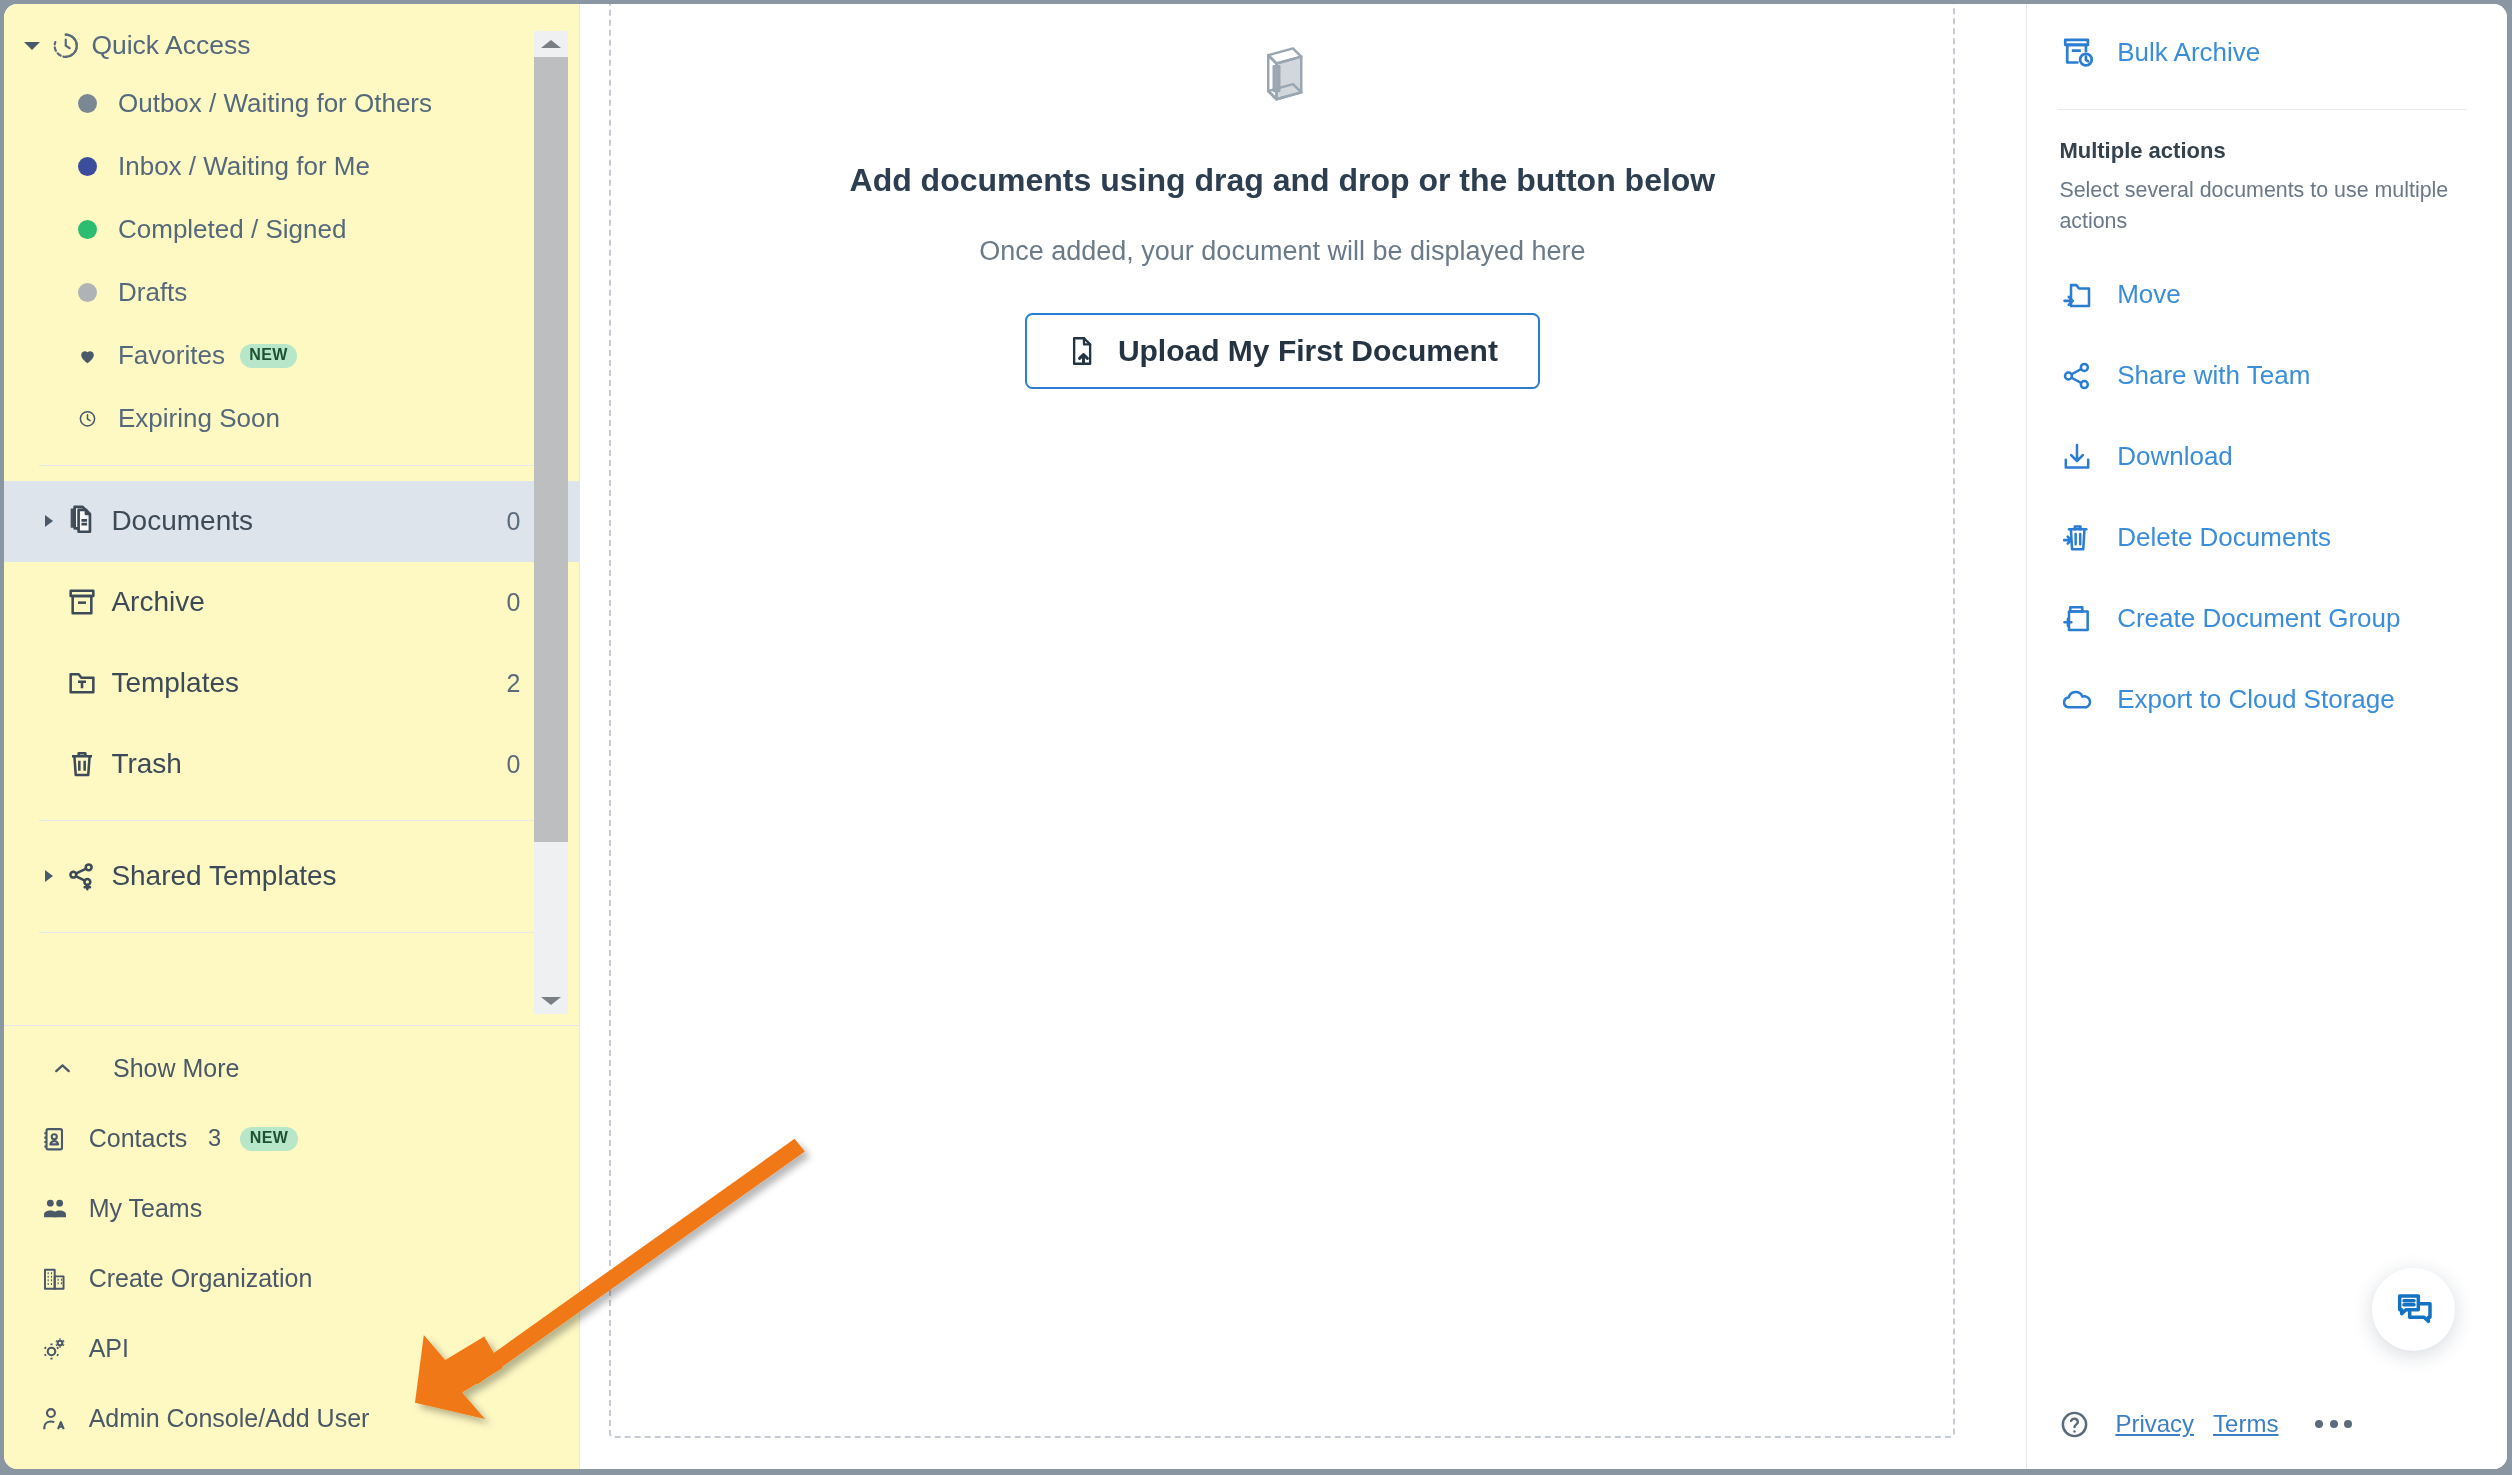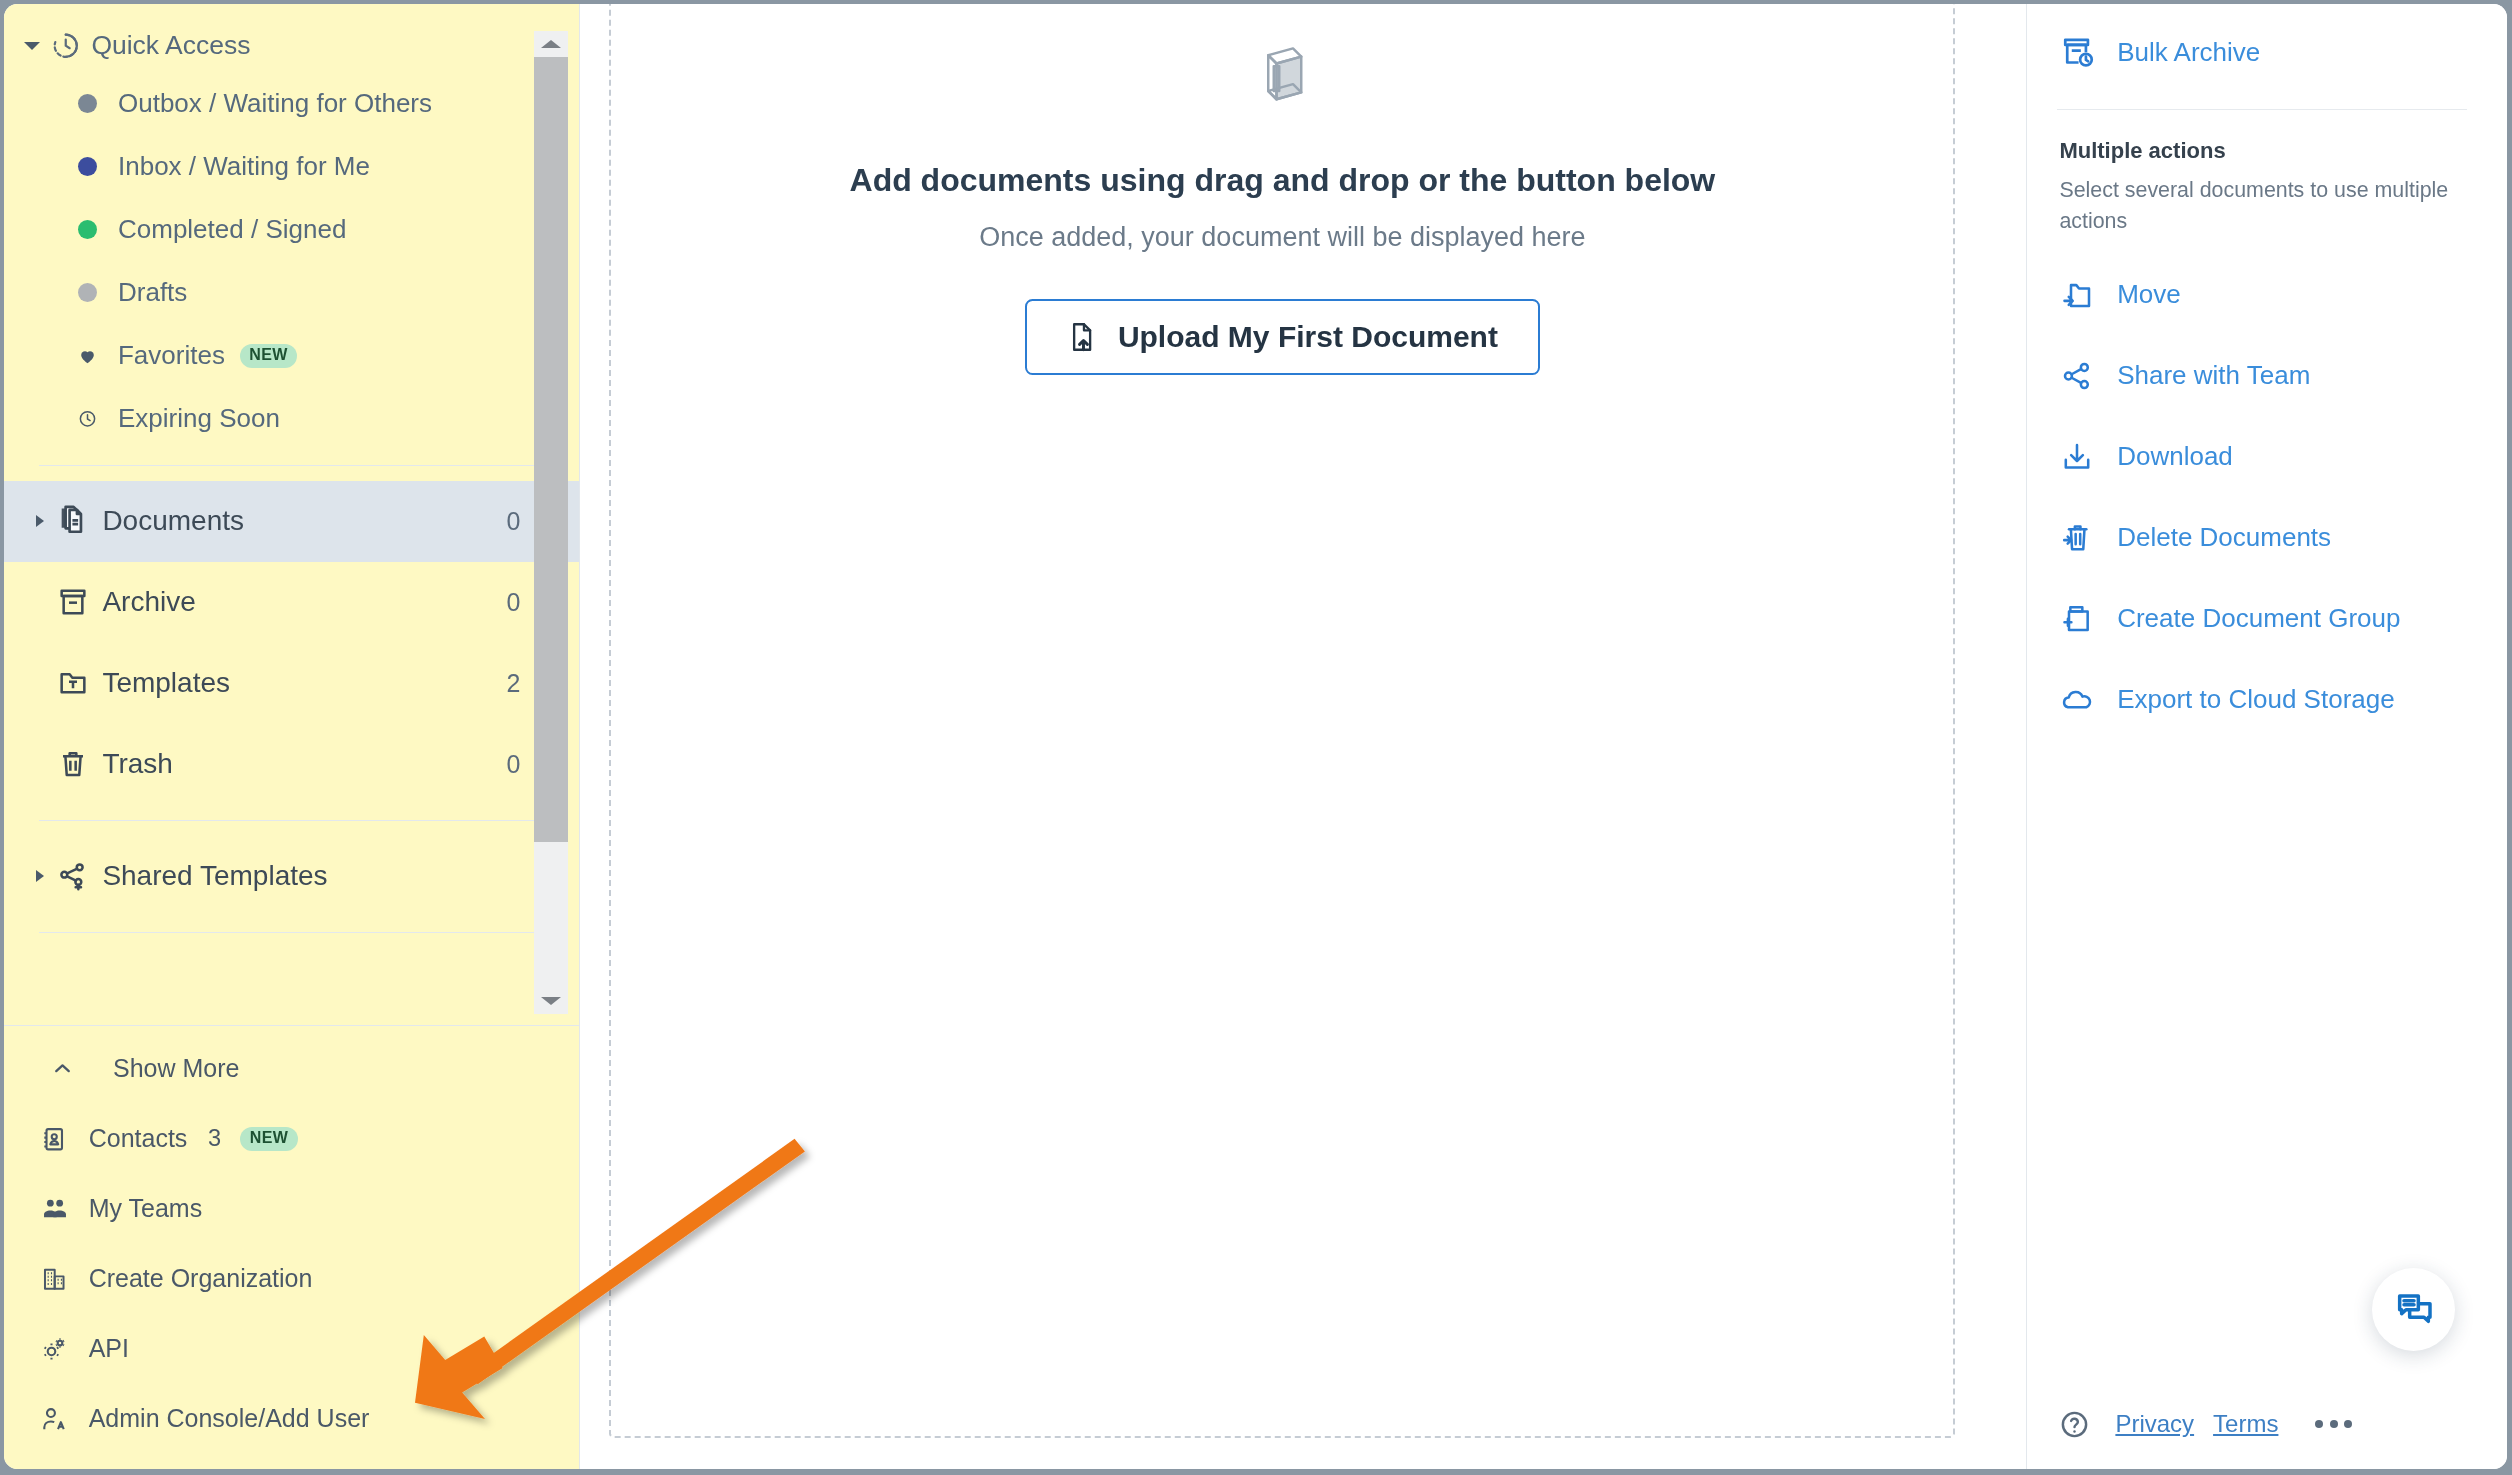--- a/index.html
+++ b/index.html
@@ -122,21 +122,21 @@
   }
 
   .divider {
     height: 1.5px; background: #e3e8ed;
     margin: 14.7px 31px 14.7px 35px;
   }
 
   .nav-row {
     display: flex; align-items: center;
     height: 81px;
-    padding-left: 24px;
+    padding-left: 33px;
     cursor: pointer;
   }
   .nav-row.active { background: #dde4eb; }
   .nav-row .ico { color: #3d4a57; }
   .nav-label {
     font-size: 28px; color: #3d4a57;
     margin-left: 7.4px;
     flex: 1;
   }
   .nav-count {
@@ -180,21 +180,21 @@
     border-radius: 4.4px;
   }
   .dz-inner {
     position: absolute;
     left: 0; right: 0; top: 38px;
     text-align: center;
   }
   .dz-icon { margin: 0 auto 35px; width: 88px; }
   .dz-title {
     font-size: 32px; font-weight: bold; color: #2c3e50;
-    margin-bottom: 23px;
+    margin-bottom: 37px;
   }
   .dz-sub { font-size: 27px; color: #6b7a89; margin-bottom: 46px; }
   .upload-btn {
     display: inline-flex; align-items: center; gap: 19px;
     border: 2.2px solid #2b7cd3;
     border-radius: 7.4px;
     padding: 19px 40px;
     background: #fff;
     cursor: pointer;
   }

